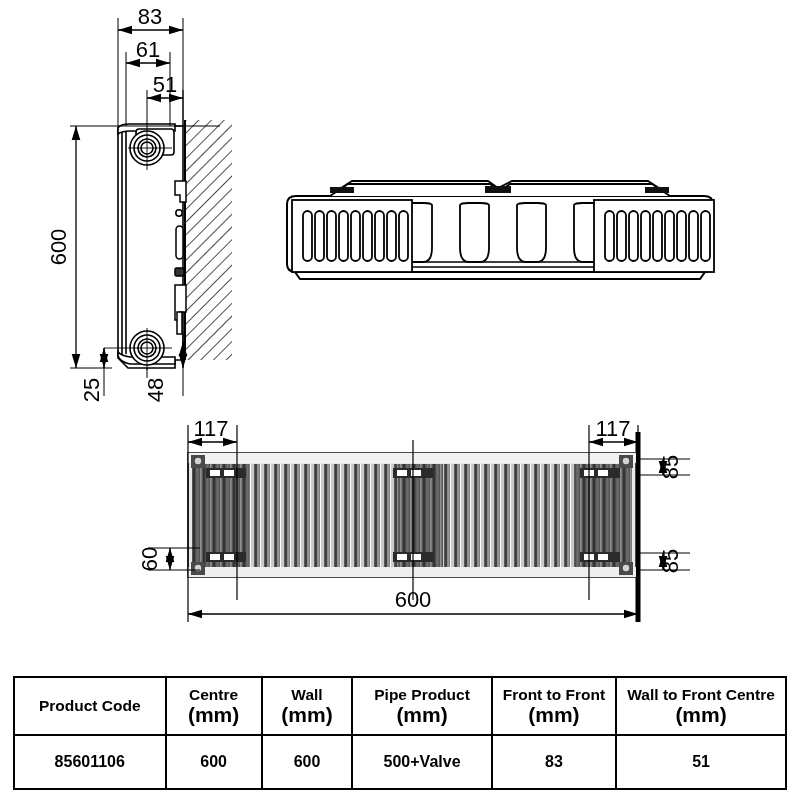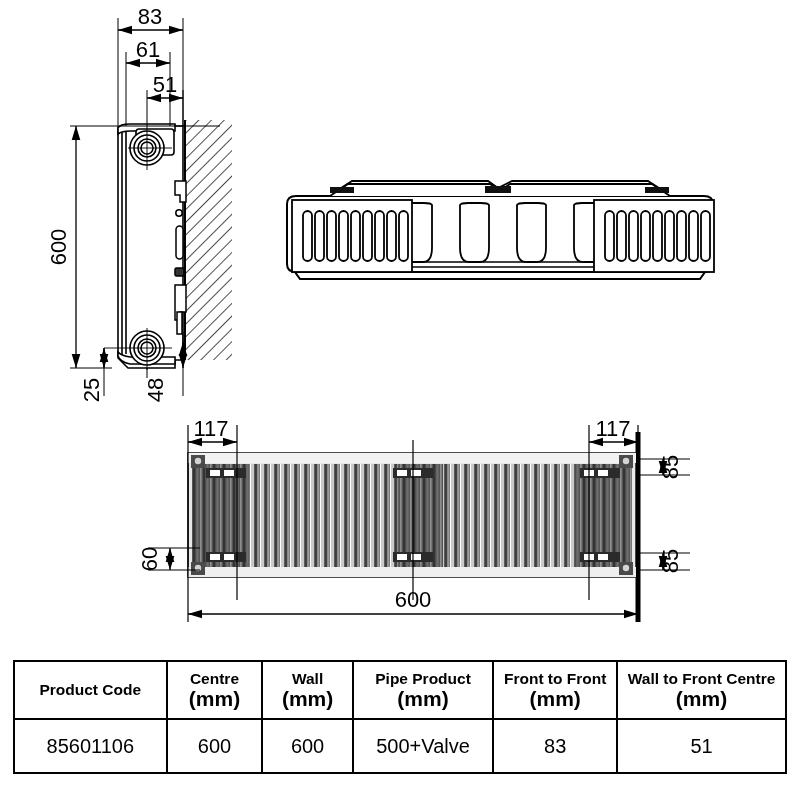--- a/index.html
+++ b/index.html
@@ -1,25 +1,25 @@
 <!DOCTYPE html>
 <html><head>
 <meta charset="utf-8">
 <style>
   html,body{margin:0;padding:0;background:#fff;}
   body{width:800px;height:800px;position:relative;
        font-family:"Liberation Sans",sans-serif;color:#000;overflow:hidden;}
   .stage{position:absolute;left:0;top:0;width:800px;height:800px;}
   svg{display:block;}
   .dim{font-family:"Liberation Sans",sans-serif;font-size:22px;fill:#000;}
-  .tbl{position:absolute;left:13px;top:660px;width:774px;border-collapse:collapse;}
+  .tbl{position:absolute;left:13px;top:676px;width:774px;border-collapse:collapse;}
   .tbl td{border:2.2px solid #000;text-align:center;vertical-align:middle;
           font-family:"Liberation Sans",sans-serif;}
   .tbl .hd{font-weight:bold;font-size:15.5px;line-height:1.12;height:50px;padding:3px 2px;}
-  .tbl .vl{font-weight:normal;font-size:20px;height:48px;padding:2px;}
+  .tbl .vl{font-weight:bold;font-size:16px;height:48px;padding:2px;}
   .c1{width:153px}.c2{width:94px}.c3{width:88px}.c4{width:139px}.c5{width:125px}.c6{width:175px}
   .sub{display:block;font-weight:bold;font-size:21px;}
 </style>
 </head>
 <body>
 
 <div class="stage">
 <svg width="800" height="800" viewBox="0 0 800 800">
   <defs>
     <pattern id="hatch" width="9" height="9" patternUnits="userSpaceOnUse" patternTransform="rotate(45)">

